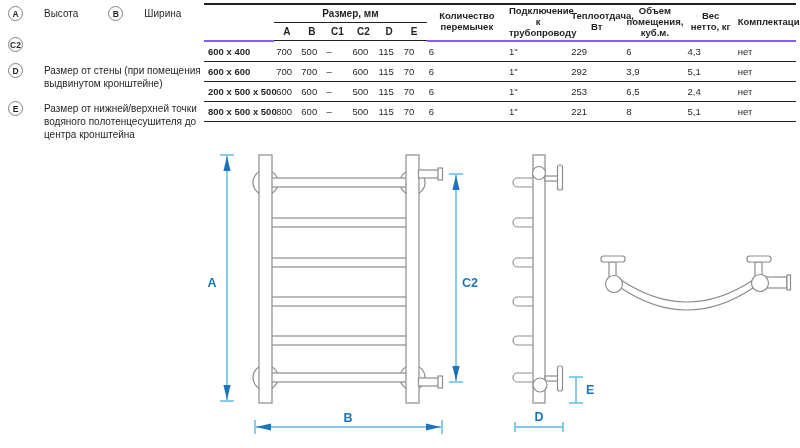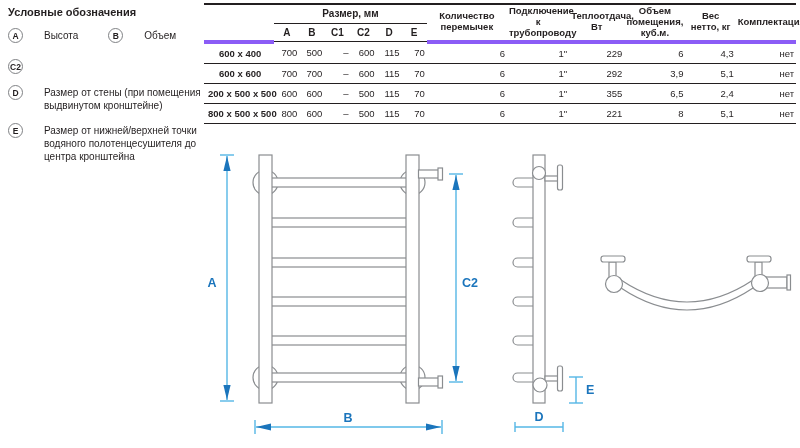--- a/index.html
+++ b/index.html
@@ -26,51 +26,50 @@
     position:absolute;left:204px;top:3px;width:592px;
     border-collapse:collapse;table-layout:fixed;
     border-top:2px solid #231f20;
   }
   table.spec th{
     font-weight:bold;font-size:9.5px;line-height:1.15;
     padding:1px 2px;vertical-align:middle;text-align:center;
   }
   table.spec th.size-group{border-bottom:1px solid #231f20;height:15px;font-size:10px;}
   table.spec thead tr.letters th{height:15px;font-size:10px;border-bottom:1px solid #231f20;}
-  table.spec th[rowspan]{border-bottom:4px solid #8b5cf6;}
+  table.spec th[rowspan]{border-bottom:2px solid #8b5cf6;}
   table.spec tbody td{
-    border-bottom:1px solid #231f20;font-size:9.5px;text-align:right;
+    border-bottom:1px solid #231f20;font-size:9.5px;text-align:left;
     height:17px;padding:1px 2px;
   }
   table.spec tbody tr:last-child td{border-bottom-width:1.5px;}
   table.spec tbody td.model{
-    text-align:center;font-weight:bold;white-space:nowrap;padding-left:4px;
+    text-align:left;font-weight:bold;white-space:nowrap;padding-left:4px;
   }
 
   
   svg.drawing{position:absolute;left:200px;top:140px;}
   .outline{fill:#ffffff;stroke:#8a8d90;stroke-width:1.2;}
   .dim{stroke:#55b7e6;stroke-width:1.4;fill:none;}
   .dim-arrow{fill:#1b75bc;stroke:none;}
   .dim-label{fill:#1b75bc;font-family:"Liberation Sans",sans-serif;font-size:12.5px;font-weight:bold;}
 </style>
 </head>
 <body>
 
 <div class="legend">
-  <div class="lg-title">Условные обозначения</div>
 
   <div class="lg-row-ab">
     <div class="lg-item" style="margin:0;">
       <span class="badge">A</span>
       <span class="lg-text">Высота</span>
     </div>
     <div class="lg-item" style="margin:0;">
       <span class="badge">B</span>
-      <span class="lg-text">Объем</span>
+      <span class="lg-text">Ширина</span>
     </div>
   </div>
 
   <div class="lg-item">
     <span class="badge">C2</span>
   </div>
   <div class="lg-item">
     <span class="badge">D</span>
     <span class="lg-text">Размер от стены (при помещения выдвинутом кронштейне)</span>
   </div>
@@ -150,21 +149,21 @@
     <tr>
       <td class="model">200 x 500 x 500</td>
       <td>600</td>
       <td>600</td>
       <td>–</td>
       <td>500</td>
       <td>115</td>
       <td>70</td>
       <td>6</td>
       <td>1"</td>
-      <td>355</td>
+      <td>253</td>
       <td>6,5</td>
       <td>2,4</td>
       <td>нет</td>
     </tr>
     <tr>
       <td class="model">800 x 500 x 500</td>
       <td>800</td>
       <td>600</td>
       <td>–</td>
       <td>500</td>

